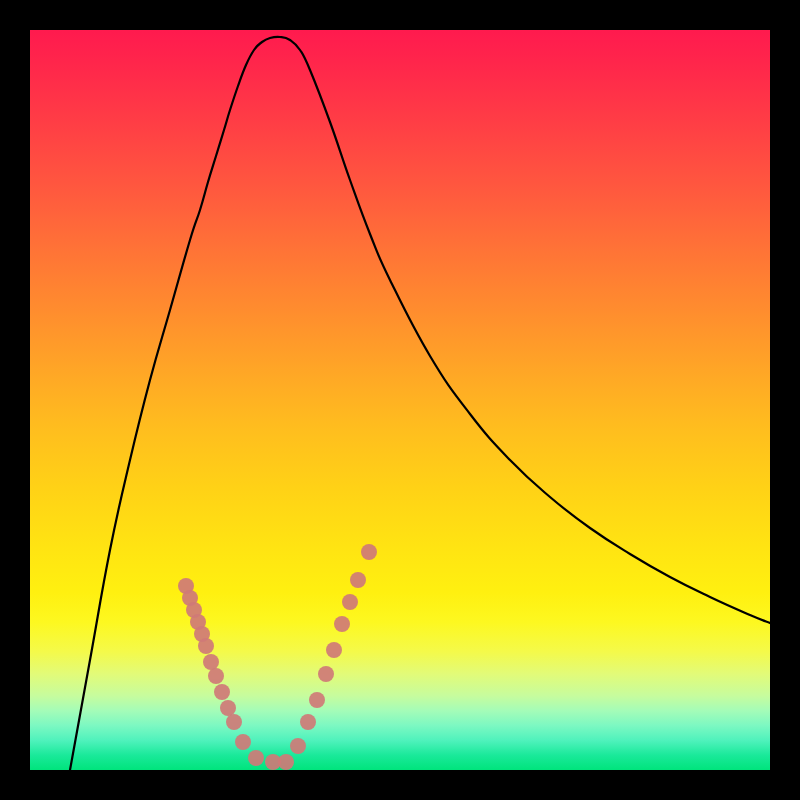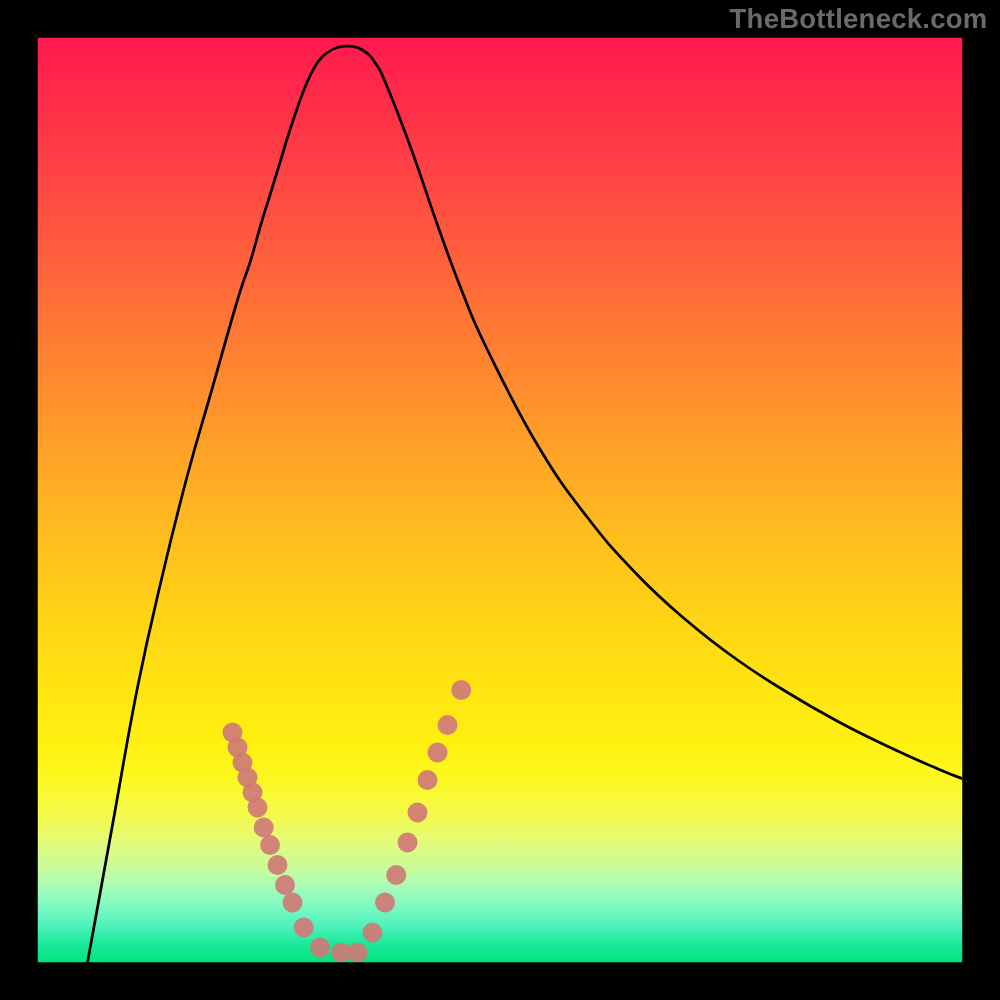--- a/index.html
+++ b/index.html
@@ -65,21 +65,20 @@
   svg.curve {
     position: absolute;
     inset: 0;
   }
 </style>
 </head>
 <body>
 
 <div class="frame">
 
-  <div class="watermark">TheBottleneck.com</div>
 
   <div class="plot-area">
     <div class="gradient-bg"></div>
     <svg class="curve" viewBox="0 0 740 740" preserveAspectRatio="none">
       <g id="curve-path">
           <path d="M 40 740 C 44.4 715.8, 51.2 678.4, 60.0 630.0 C 68.8 581.6, 71.2 564.0, 80.0 520.0 C 88.8 476.0, 91.2 467.4, 100.0 430.0 C 108.8 392.6, 111.2 383.0, 120.0 350.0 C 128.8 317.0, 131.2 310.8, 140.0 280.0 C 148.8 249.2, 153.4 232.0, 160.0 210.0 C 166.6 188.0, 166.0 192.8, 170.0 180.0 C 174.0 167.2, 174.5 163.9, 178.0 152.0 C 181.5 140.1, 182.5 137.4, 186.0 126.0 C 189.5 114.6, 190.9 110.1, 194.0 100.0 C 197.1 89.9, 196.9 89.7, 200.0 80.0 C 203.1 70.3, 204.5 65.9, 208.0 56.0 C 211.5 46.1, 212.5 42.9, 216.0 35.0 C 219.5 27.1, 220.5 25.1, 224.0 20.0 C 227.5 14.9, 228.5 14.6, 232.0 12.0 C 235.5 9.4, 236.0 9.1, 240.0 8.0 C 244.0 6.9, 245.6 6.6, 250.0 7.0 C 254.4 7.4, 255.6 7.1, 260.0 10.0 C 264.4 12.9, 265.6 13.4, 270.0 20.0 C 274.4 26.6, 273.4 24.2, 280.0 40.0 C 286.6 55.8, 291.2 67.8, 300.0 92.0 C 308.8 116.2, 311.2 125.4, 320.0 150.0 C 328.8 174.6, 331.2 182.0, 340.0 204.0 C 348.8 226.0, 346.8 223.2, 360.0 250.0 C 373.2 276.8, 382.4 296.5, 400.0 326.0 C 417.6 355.5, 422.4 361.1, 440.0 384.0 C 457.6 406.9, 462.4 411.7, 480.0 430.0 C 497.6 448.3, 502.4 452.0, 520.0 467.0 C 537.6 482.0, 542.4 485.5, 560.0 498.0 C 577.6 510.5, 582.4 513.2, 600.0 524.0 C 617.6 534.8, 622.4 537.5, 640.0 547.0 C 657.6 556.5, 662.4 558.6, 680.0 567.0 C 697.6 575.4, 706.8 579.3, 720.0 585.0 C 733.2 590.7, 735.6 591.2, 740.0 593.0" fill="none" stroke="#000000" stroke-width="2.2" stroke-linecap="round" stroke-linejoin="round"></path>
         </g>
       <g id="dots">
           <circle cx="156" cy="556" r="8" fill="#cf7a77" fill-opacity="0.92"></circle>
           <circle cx="160" cy="568" r="8" fill="#cf7a77" fill-opacity="0.92"></circle>

